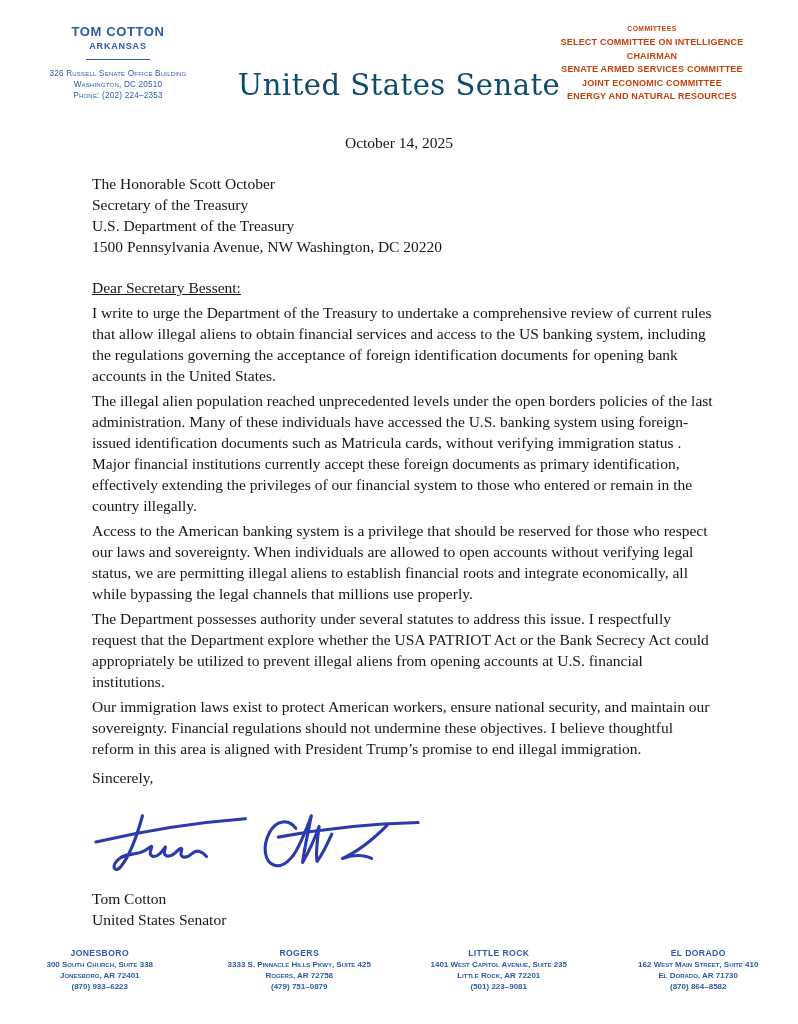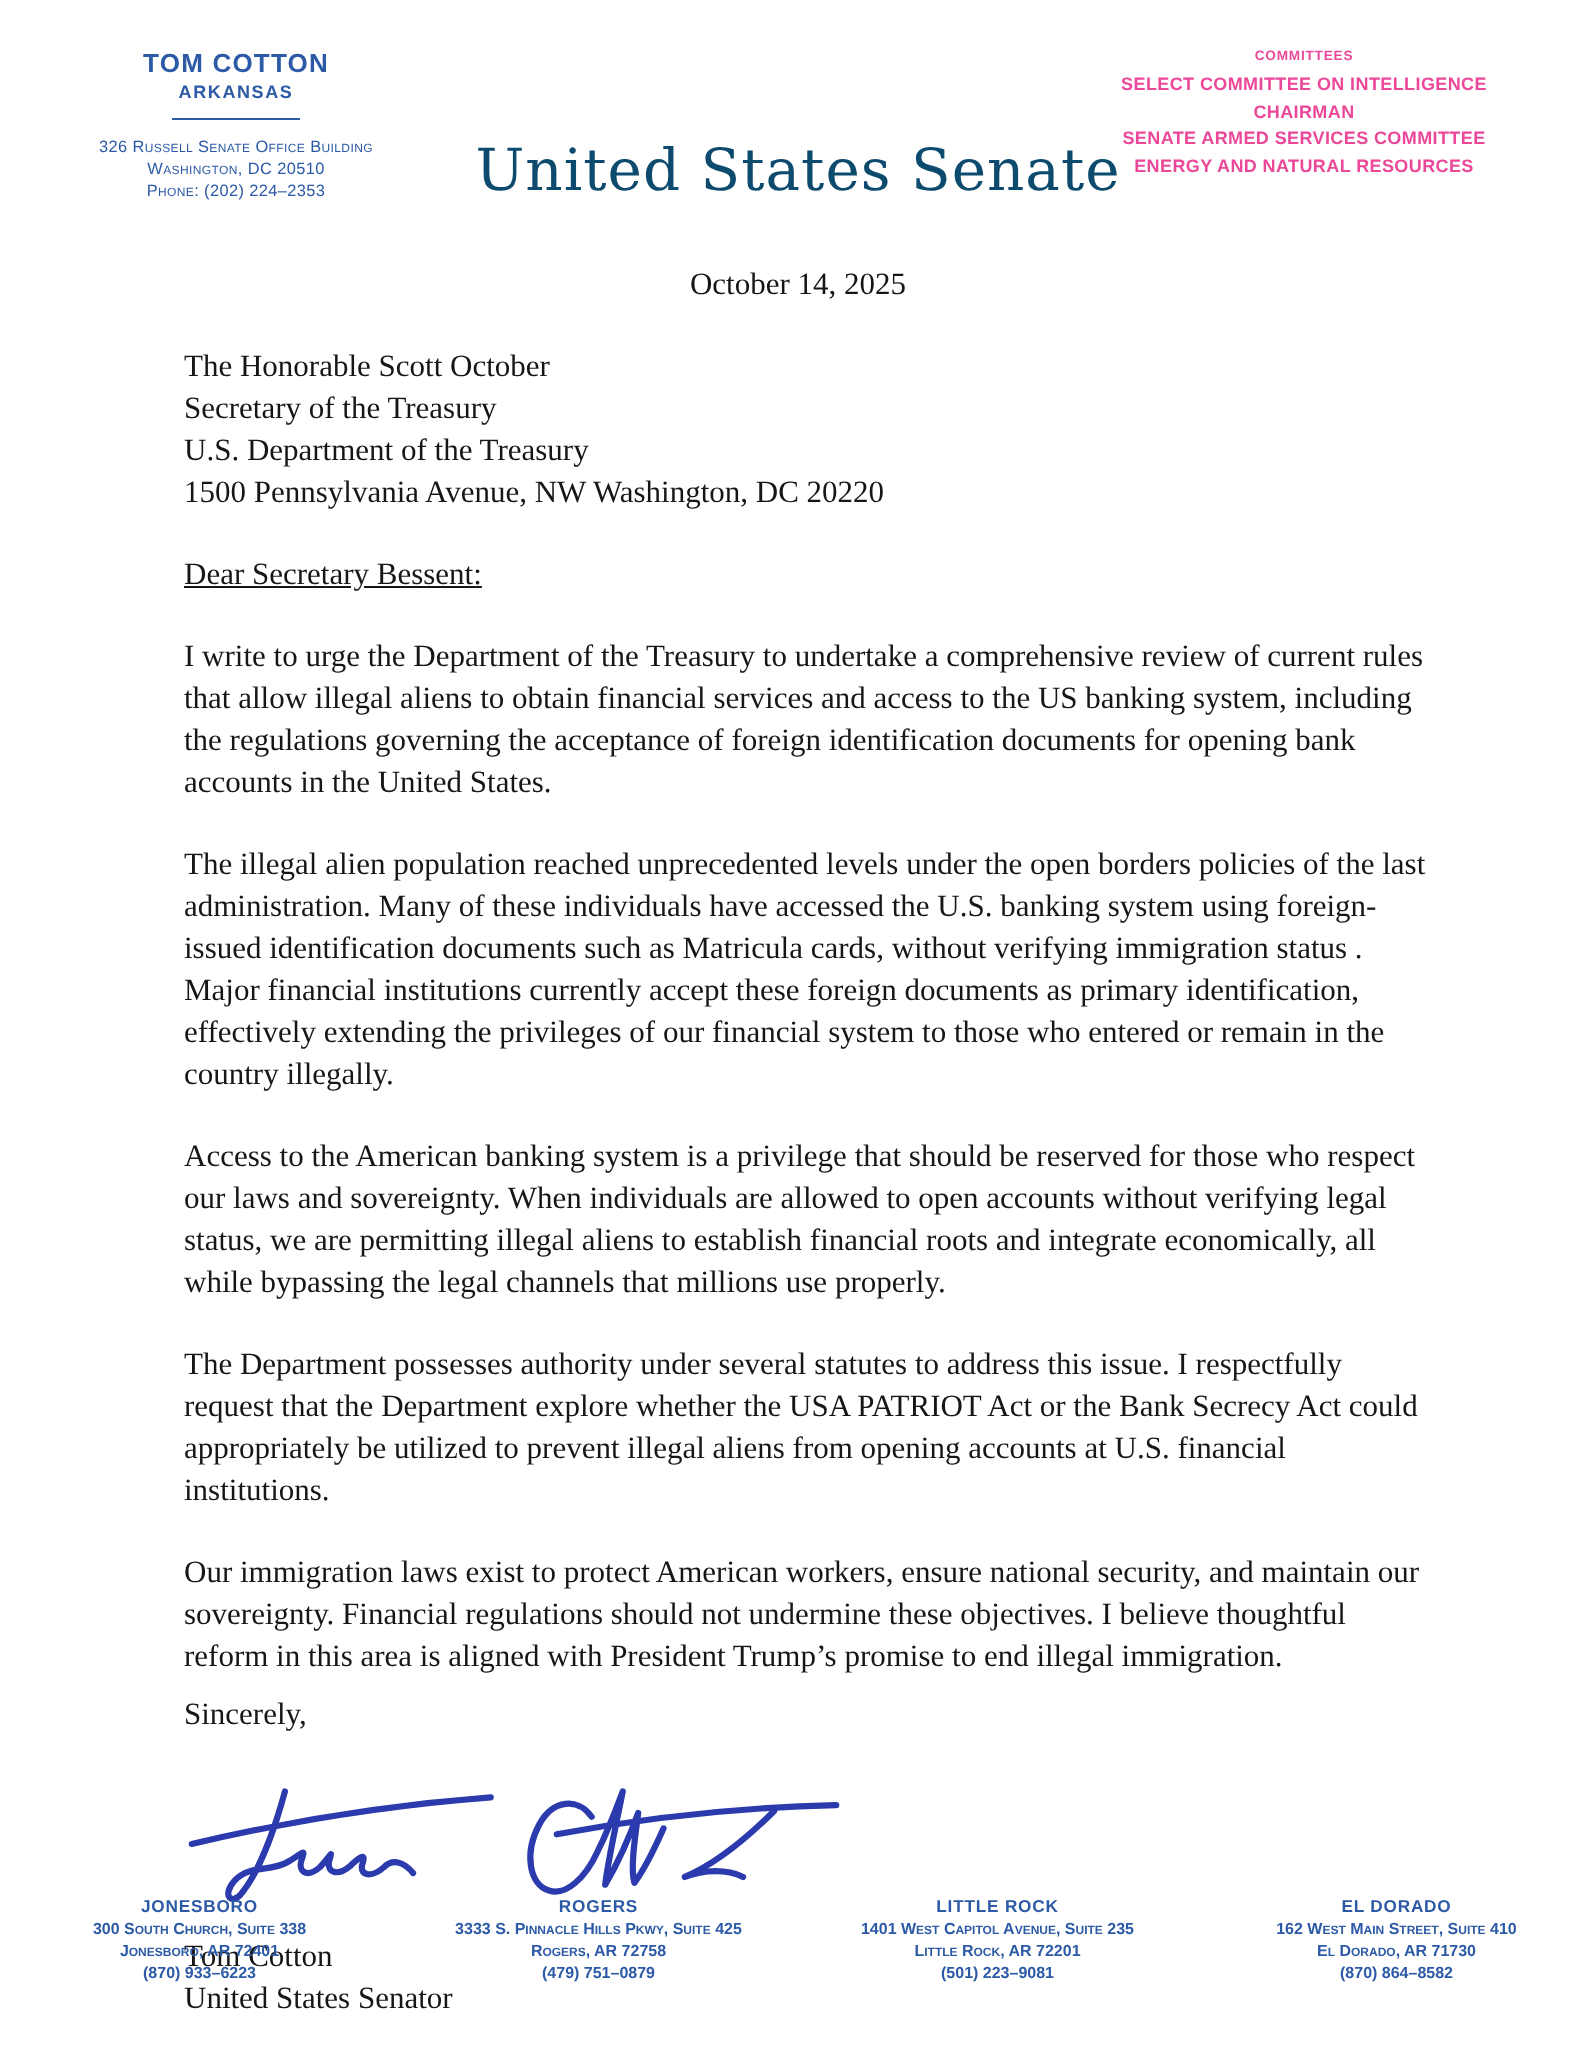--- a/index.html
+++ b/index.html
@@ -16,30 +16,30 @@
   .sender-state { font-size:9px; font-weight:bold; letter-spacing:.8px; margin-top:2px; }
   .sender-divider { width:64px; border-top:1.5px solid #2c5aa6; margin:8px auto 8px; }
   .sender-addr { font-size:8.2px; font-weight:normal; font-variant:small-caps; line-height:11px; letter-spacing:.2px; }
   .senate-title {
     position:absolute; left:0; right:0; top:68px; text-align:center;
     font-family:"DejaVu Serif", serif; font-size:29px; font-weight:normal;
     color:#0c4a6e; letter-spacing:.5px;
   }
   .committees {
     position:absolute; right:18px; top:25px; width:256px; text-align:center;
-    color:#ec4899; font-family:"Liberation Sans", sans-serif; font-weight:bold;
+    color:#c2410c; font-family:"Liberation Sans", sans-serif; font-weight:bold;
   }
   .committees-label { font-size:6.8px; letter-spacing:.4px; margin-bottom:4px; }
   .committee-line { font-size:9px; line-height:13.5px; letter-spacing:.2px; }
   
   .date { position:absolute; left:0; right:0; top:134px; text-align:center; font-size:15.5px; }
   .body-block { position:absolute; left:92px; top:173px; width:622px; font-size:15.5px; line-height:21px; }
   .recipient div { white-space:nowrap; }
   .salutation { margin-top:20px;text-decoration:underline; }
-  .paragraphs p { margin:20px 0 0 0; }
+  .paragraphs p { margin:4px 0 0 0; }
   .closing { margin-top:8px; }
   .signature-wrap { margin:8px 0 0 0; height:92px; }
   .signer { line-height:21px; }
   
   .footer {
     position:absolute; left:0; right:0; top:948px; display:flex;
     color:#2c5aa6; font-family:"Liberation Sans", sans-serif; text-align:center;
   }
   .office { flex:1; }
   .office-name { font-size:8.6px; font-weight:bold; letter-spacing:.4px; line-height:11px; }
@@ -59,20 +59,21 @@
     <div class="sender-addr">Phone: (202) 224–2353</div>
   </div>
 
   <div class="senate-title">United States Senate</div>
 
   <div class="committees">
     <div class="committees-label">COMMITTEES</div>
     <div class="committee-line">SELECT COMMITTEE ON INTELLIGENCE</div>
     <div class="committee-line">CHAIRMAN</div>
     <div class="committee-line">SENATE ARMED SERVICES COMMITTEE</div>
+    <div class="committee-line">JOINT ECONOMIC COMMITTEE</div>
     <div class="committee-line">ENERGY AND NATURAL RESOURCES</div>
   </div>
 
   <div class="date">October 14, 2025</div>
 
   <div class="body-block">
     <div class="recipient">
       <div>The Honorable Scott October</div>
       <div>Secretary of the Treasury</div>
       <div>U.S. Department of the Treasury</div>

